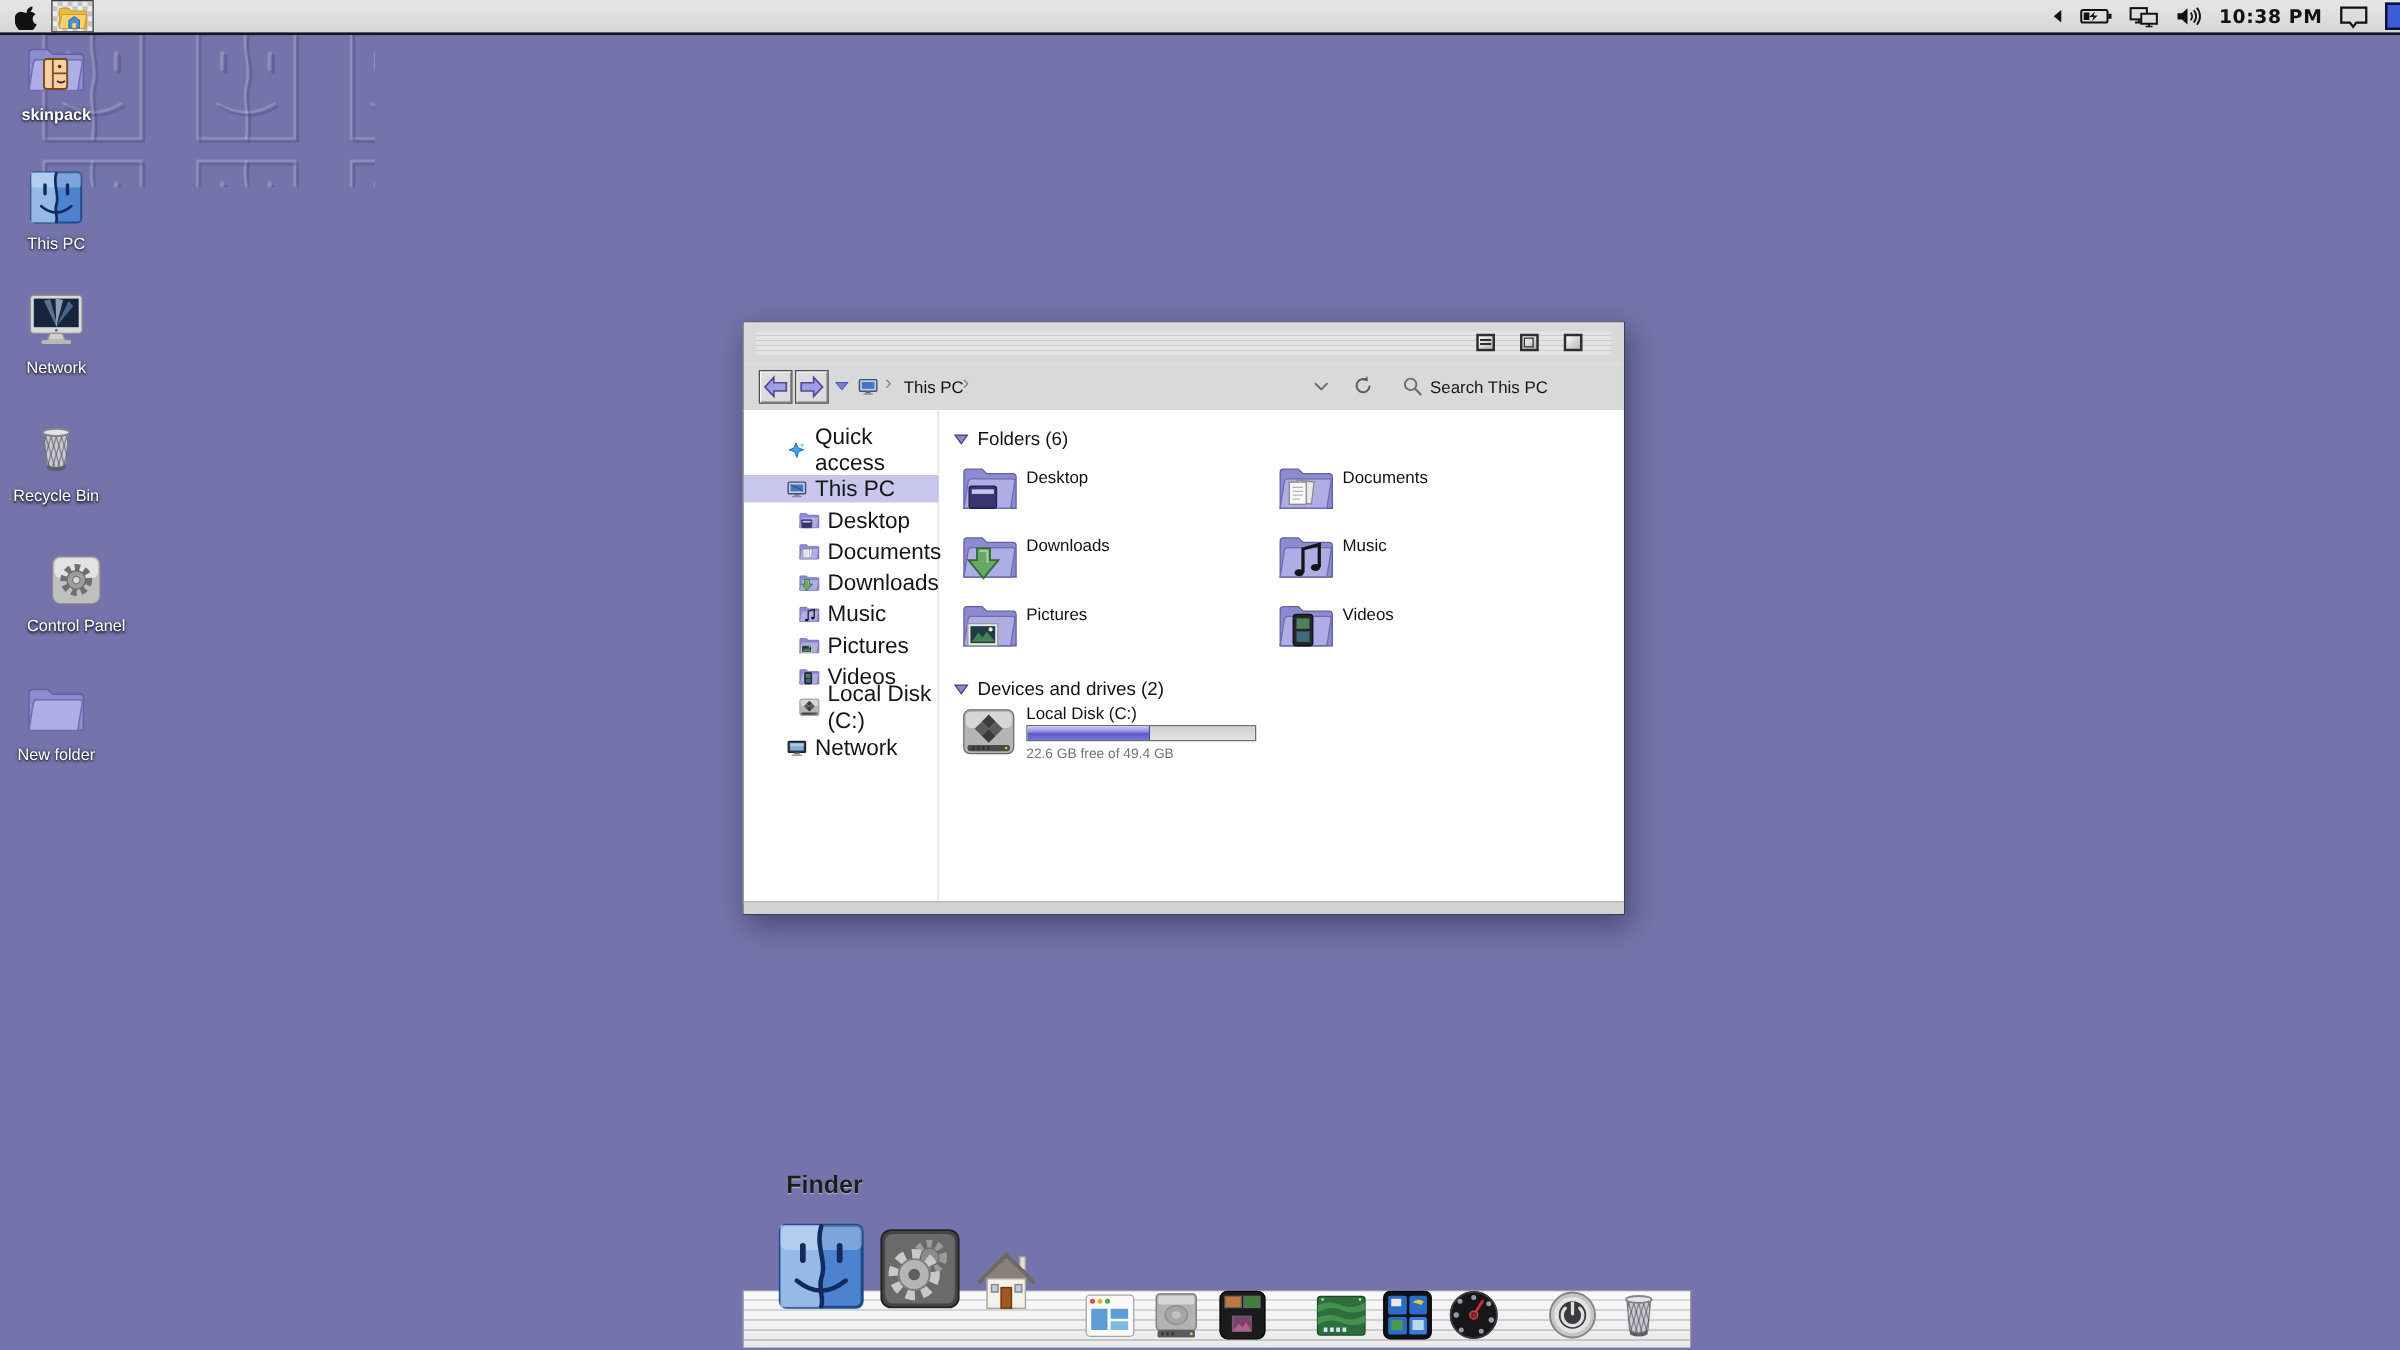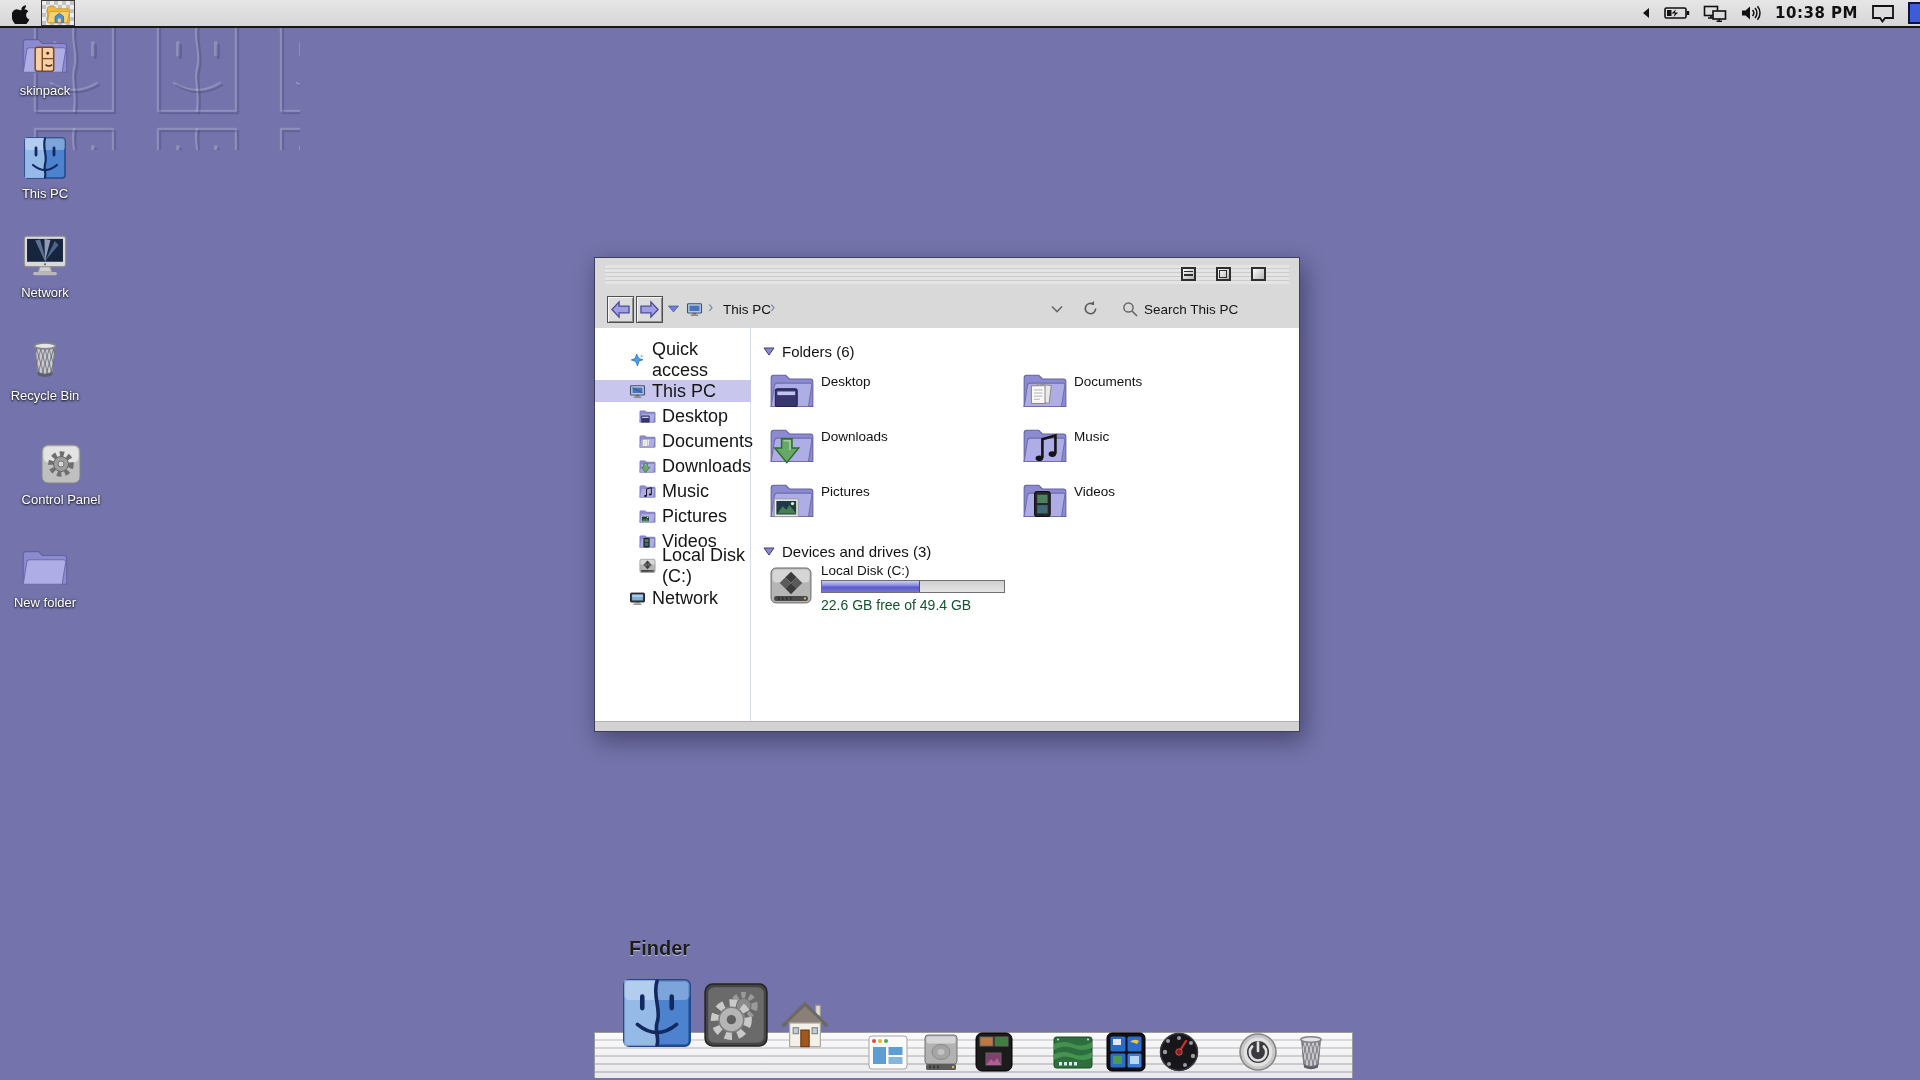--- a/index.html
+++ b/index.html
@@ -75,21 +75,21 @@
   .tile .tlabel{position:absolute;left:52px;top:6px;font-size:13.5px;color:#111;}
   .drives{display:grid;grid-template-columns:253px 253px;margin-left:17px;margin-top:2px;}
   .drive{position:relative;height:56px;cursor:pointer;}
   .drive .ticon{position:absolute;left:0;top:2px;line-height:0;}
   .drive .dname{position:absolute;left:52px;top:0;font-size:13.5px;color:#111;}
   .drive .dname.centered{top:10px;}
   .cap-bar{position:absolute;left:52px;top:17px;width:184px;height:13px;box-sizing:border-box;
     border:1px solid #6f6f6f;background:linear-gradient(180deg,#cfcfcf,#e4e4e4);}
   .cap-fill{height:100%;box-sizing:border-box;border-right:1px solid #4644a8;
     background:linear-gradient(180deg,#cdccf6 0%,#8e8de4 40%,#5a59ca 55%,#7675d6 100%);}
-  .cap-free{position:absolute;left:52px;top:34px;font-size:14px;color:#14532d;}
+  .cap-free{position:absolute;left:52px;top:34px;font-size:11px;color:#737373;}
 
   
   #dock{position:absolute;left:594px;top:1032px;width:759px;height:46px;z-index:20;
     background:linear-gradient(180deg,rgba(250,250,250,.97),rgba(210,210,212,.97));
     border:1px solid #9a9aa2;border-bottom:none;box-sizing:border-box;}
   #dock .ridges{position:absolute;inset:0;
     background:repeating-linear-gradient(180deg,rgba(255,255,255,.55) 0 6px,rgba(150,150,158,.25) 6px 8px);}
   #dock-icons{position:absolute;left:26px;bottom:4px;display:flex;align-items:flex-end;gap:9px;}
   .dock-item{line-height:0;cursor:pointer;}
   .dock-item.raised{margin-bottom:25px;}
@@ -171,21 +171,21 @@
       <span class="mb-ic">
         <svg width="24" height="19" viewBox="0 0 24 19">
           <path d="M2 2 h20 v12 h-8 l-2.5 3.5 -2.5-3.5 H2 Z" fill="#dcdcdc" stroke="#111" stroke-width="1.8"></path>
         </svg>
       </span>
       <span class="mb-inputflag"></span>
     </div>
   </div>
 
   <div id="desktop-icons">
-      <div class="desk-item" style="top: 32px;"><span class="dicon"><svg width="48" height="44.64" viewBox="0 0 44 41">
+      <div class="desk-item" style="top: 32px; font-weight: bold;"><span class="dicon"><svg width="48" height="44.64" viewBox="0 0 44 41">
             <path d="M2 37 V9.5 Q2 7 4.5 7 H16 l3.5 3.5 H39.5 Q42 10.5 42 13 V37 Z" fill="#8c8bd2" stroke="#62619f"></path>
             <path d="M2 37 L5.2 16.8 Q5.6 14.5 7.9 14.5 H39 Q41.4 14.5 41 16.8 L37.8 37 Z" fill="#aeade5" stroke="#6e6dab"></path>
             <rect x="13" y="14" width="17" height="22" rx="2" fill="#f7cfa5" stroke="#7a4a20" stroke-width="1.4"></rect>
             <path d="M19.5 14 v22 M19.5 24.5 h10.5" stroke="#7a4a20" stroke-width="1.3" fill="none"></path>
             <circle cx="24.5" cy="19.5" r="1.3" fill="#4a2a10"></circle>
             <path d="M22.5 30 q3 2.5 6 0" stroke="#4a2a10" stroke-width="1.3" fill="none"></path>
           </svg></span><div class="dlabel">skinpack</div></div>
       <div class="desk-item" style="top: 136px;"><span class="dicon"><svg width="44" height="44" viewBox="0 0 44 44">
             <rect x="2" y="2" width="40" height="40" rx="3" fill="#4d82cf" stroke="#1e4a8c" stroke-width="1.5"></rect>
             <path d="M2 2 h20 v40 h-20 z" fill="#a3c4ec" opacity=".85"></path>
@@ -515,21 +515,21 @@
                 </svg></span>
               <span class="tlabel">Videos</span>
             </div>
           </div>
         <div class="sec-head" style="margin-top:8px">
           <span class="tri">
             <svg width="12" height="9" viewBox="0 0 12 9">
                 <path d="M1 1 H11 L6 8 Z" fill="#8a89c8" stroke="#3c3c78" stroke-width="1"></path>
               </svg>
           </span>
-          <span class="sec-title">Devices and drives (3)</span>
+          <span class="sec-title">Devices and drives (2)</span>
         </div>
         <div class="drives" id="drive-tiles">
             <div class="drive">
               <span class="ticon"><svg width="44" height="40.92" viewBox="0 0 44 41">
                   <rect x="2" y="3" width="40" height="35" rx="5" fill="#b5b5b5" stroke="#6a6a6a"></rect>
                   <rect x="3.5" y="4.5" width="37" height="13" rx="4" fill="#d9d9d9" opacity=".9"></rect>
                   <g transform="rotate(45 22 18)">
                     <rect x="14" y="10" width="8" height="8" fill="#3c3c3c"></rect>
                     <rect x="22" y="10" width="8" height="8" fill="#5a5a5a"></rect>
                     <rect x="14" y="18" width="8" height="8" fill="#5a5a5a"></rect>

